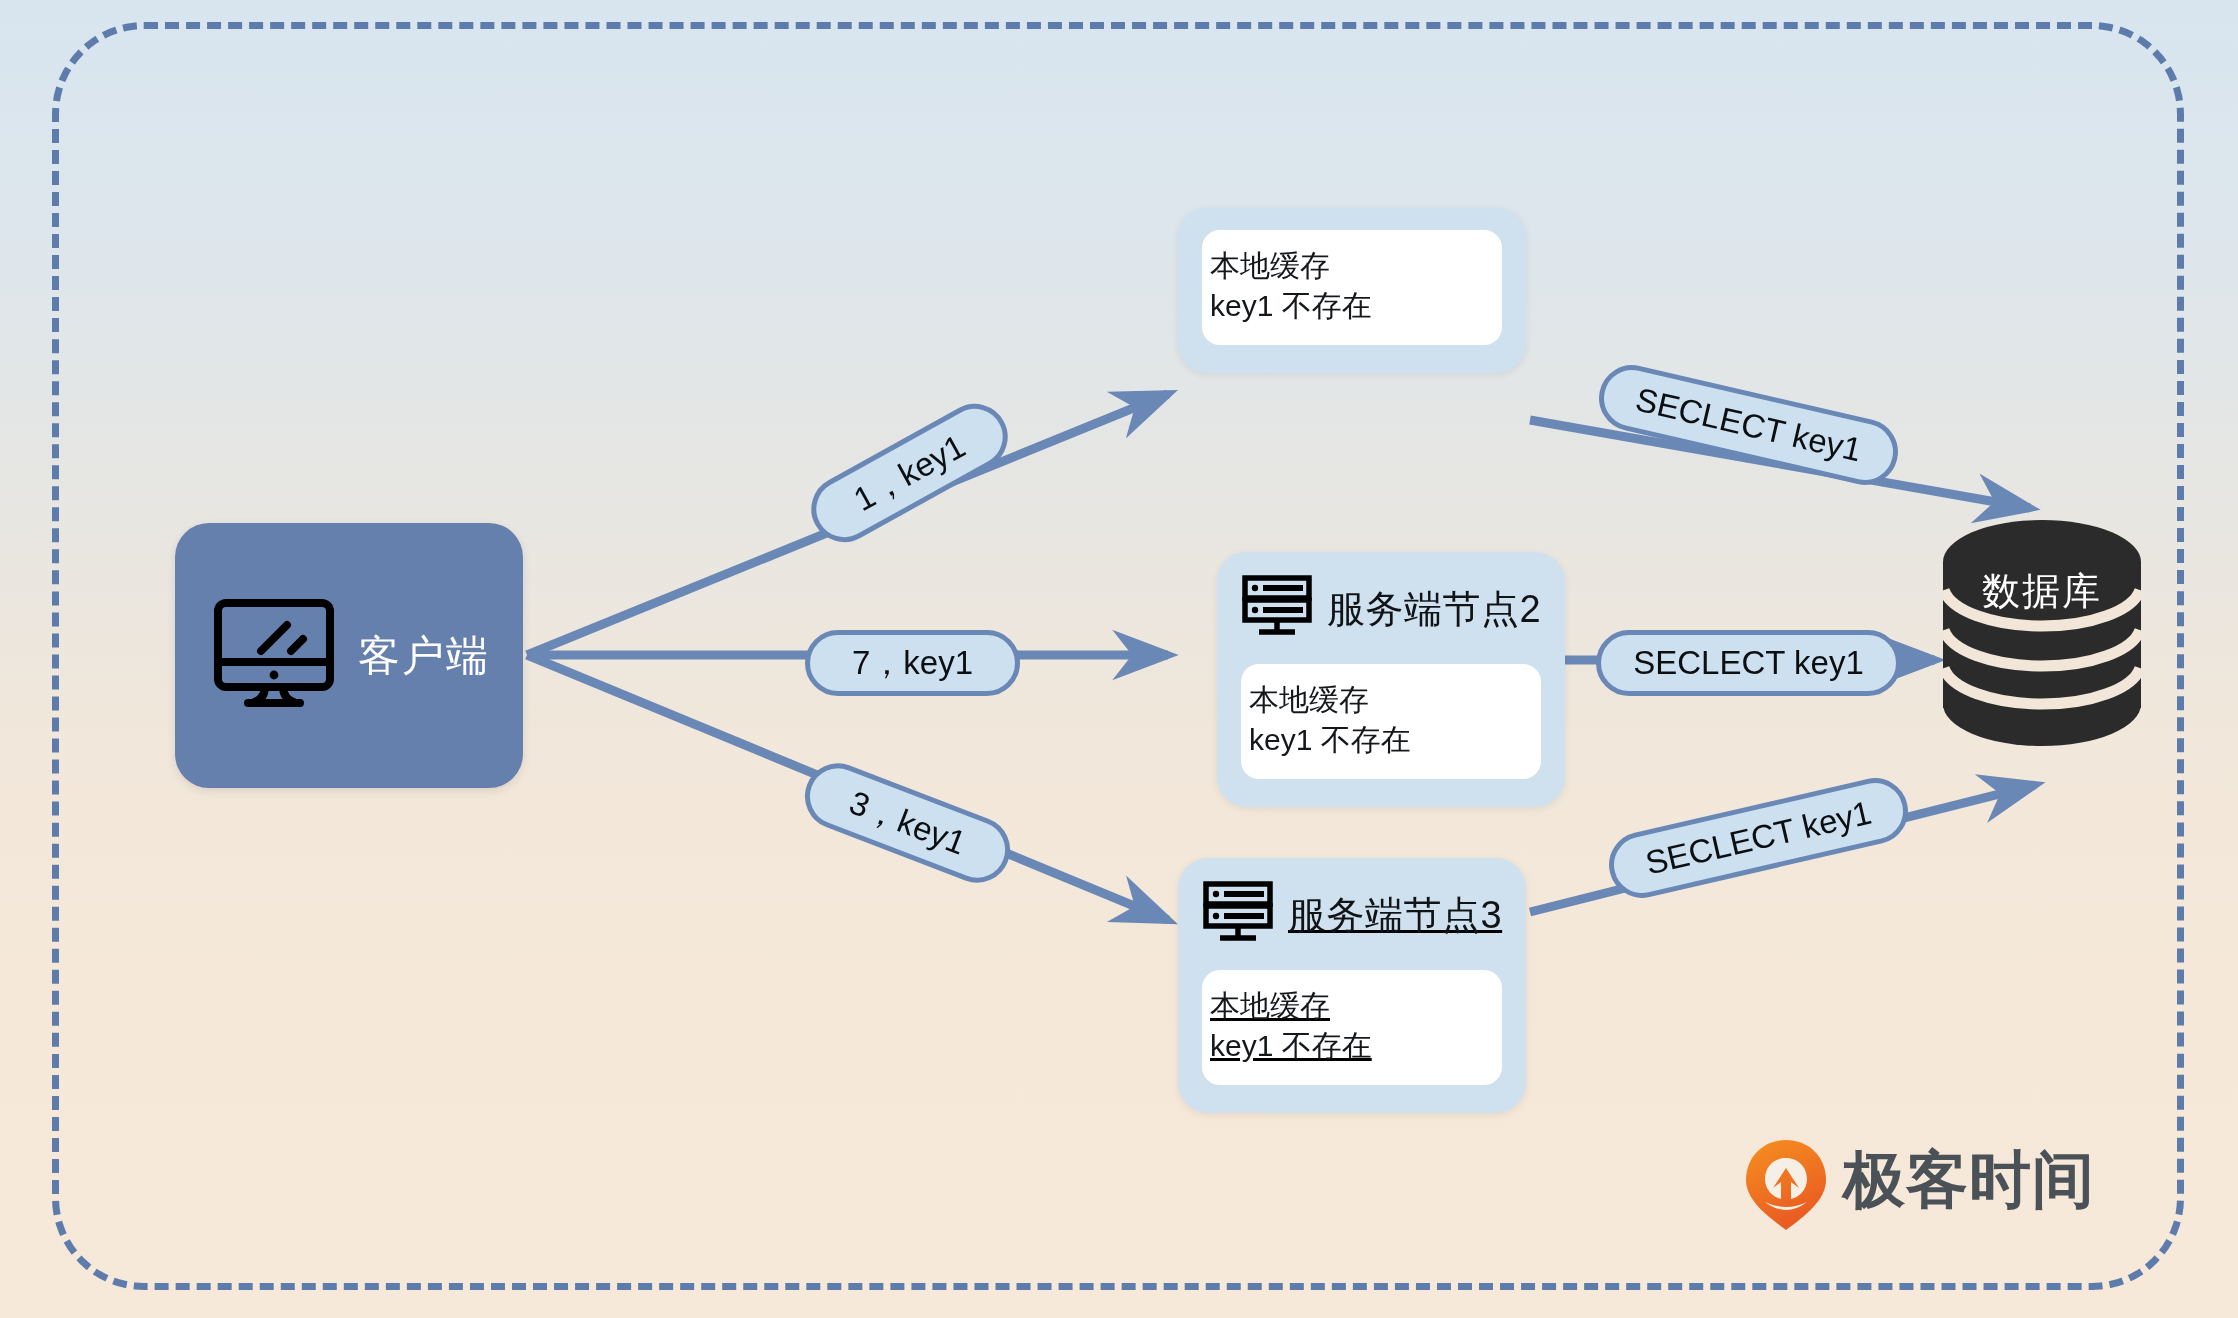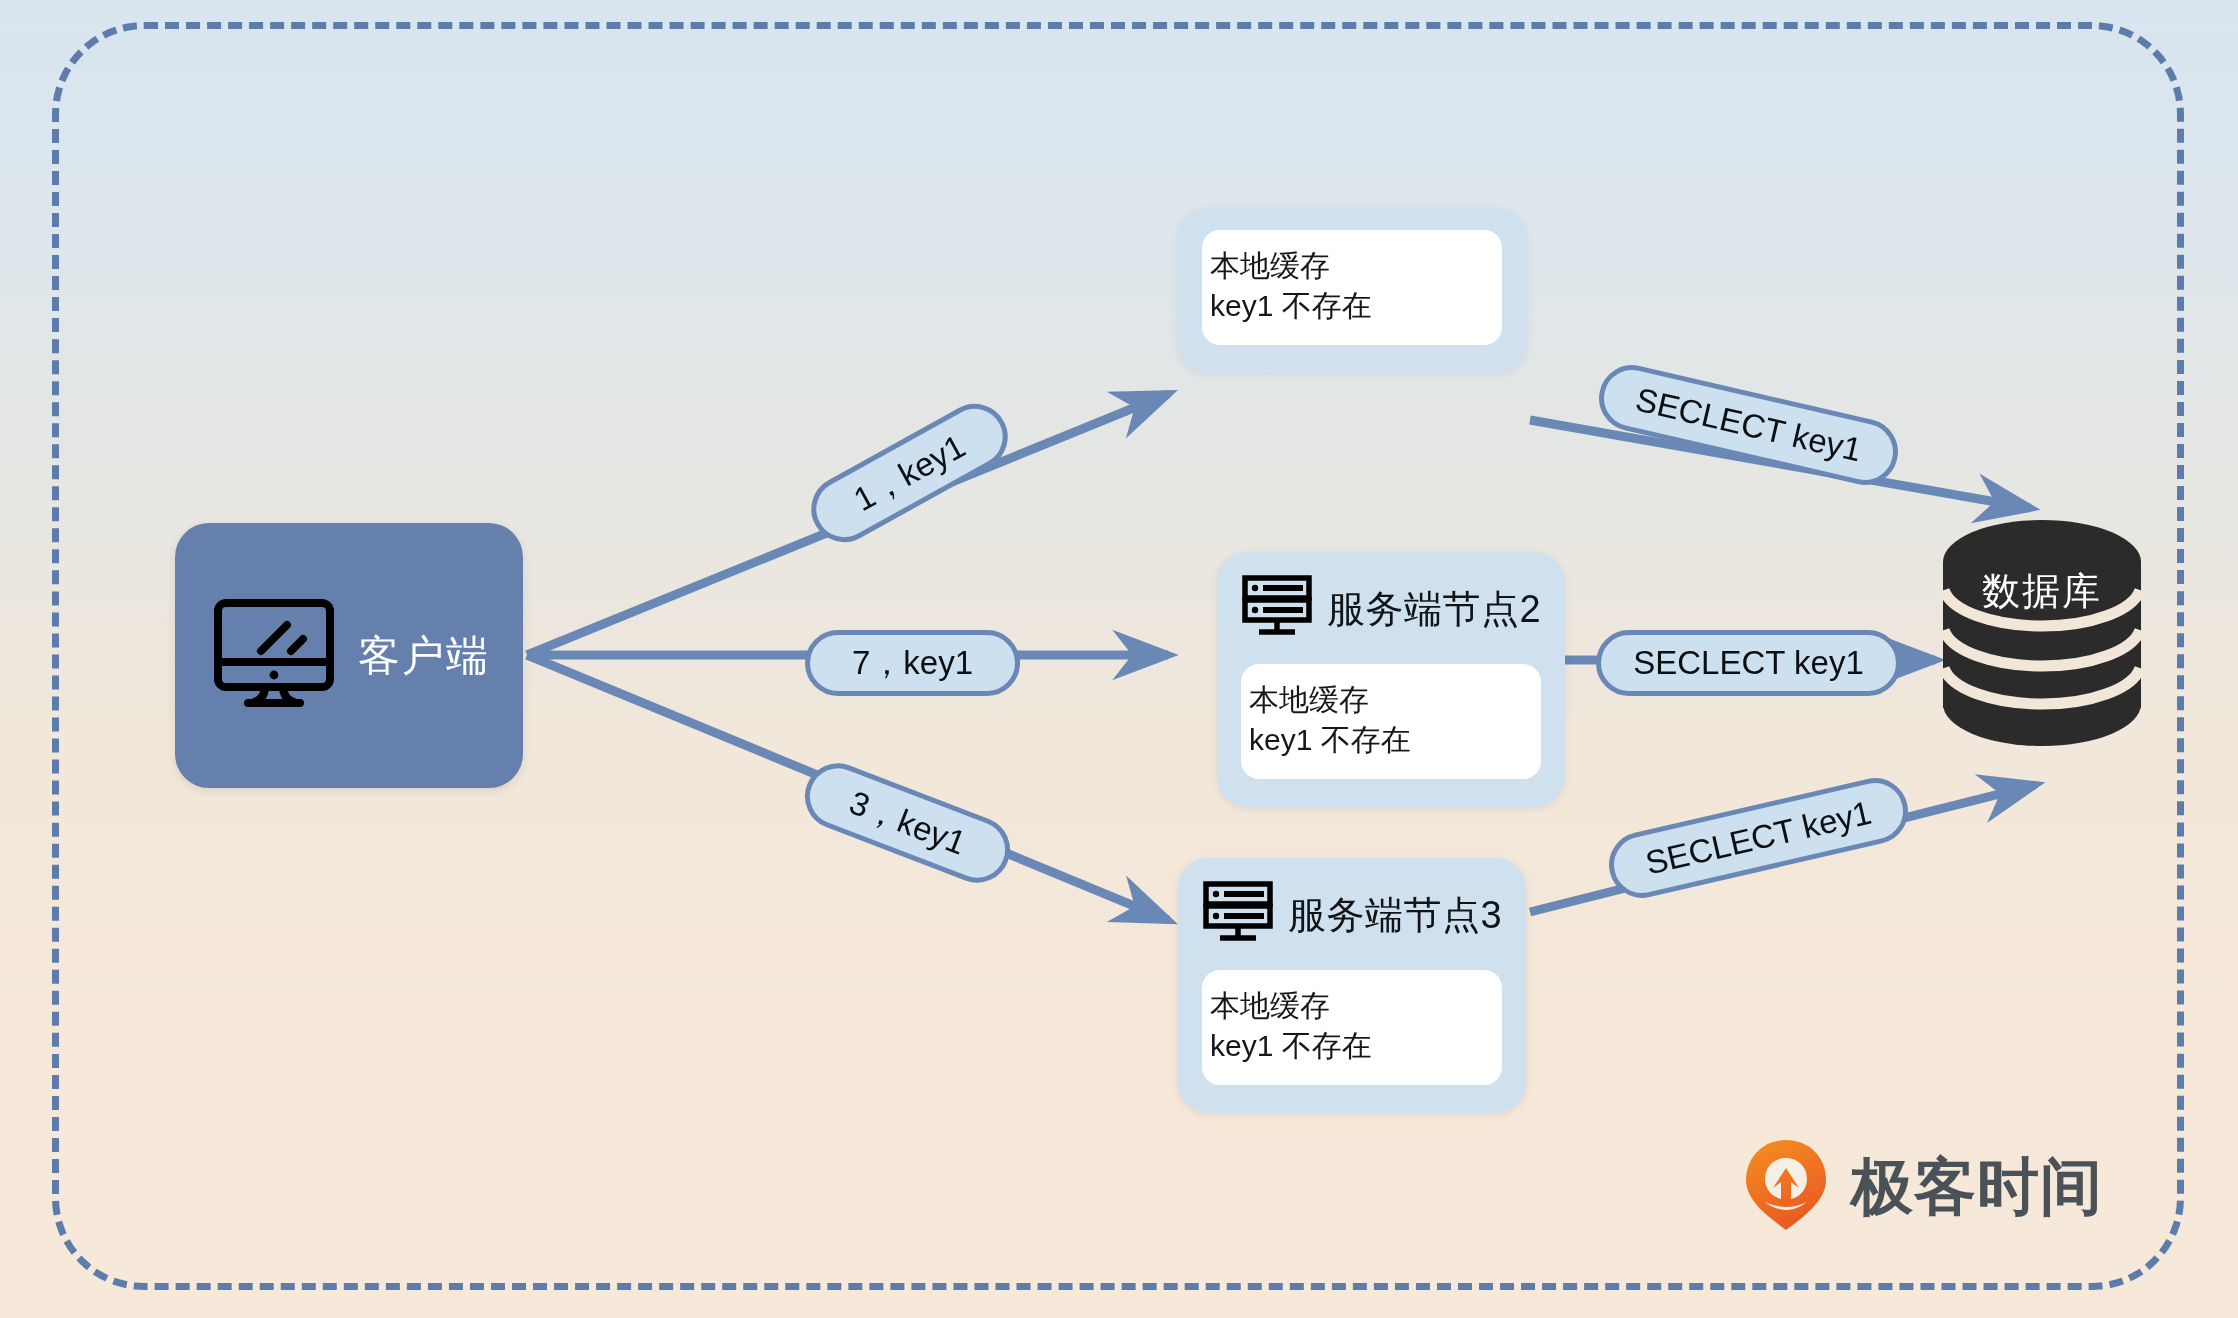--- a/index.html
+++ b/index.html
@@ -98,21 +98,21 @@
   .cache-box {
     background: #ffffff;
     border-radius: 18px;
     padding: 16px 8px 20px 8px;
     line-height: 1.32;
     font-size: 30px;
     color: #15181b;
   }
   #server1 { left: 1178px; top: 208px; }
   #server2 { left: 1178px; top: 552px; margin-left: 39px; }
-  #server3 { left: 1178px; top: 858px; }
+  #server3 { left: 1178px; top: 858px; text-decoration: underline; }
 
   
   .database {
     position: absolute;
     left: 1942px;
     top: 518px;
     width: 200px;
     height: 270px;
   }
   .db-label {
@@ -175,22 +175,21 @@
     font-size: 33px;
     transform: rotate(-13deg);
   }
 
   
   .logo {
     position: absolute;
     left: 1743px;
     top: 1138px;
     display: flex;
-    align-items: center;
-    gap: 22px;
+    gap: 14px;
   }
   .logo-text {
     font-size: 62px;
     font-weight: bold;
     color: #4b5257;
     letter-spacing: 1px;
   }
   svg.edges {
     position: absolute;
     left: 0; top: 0;

